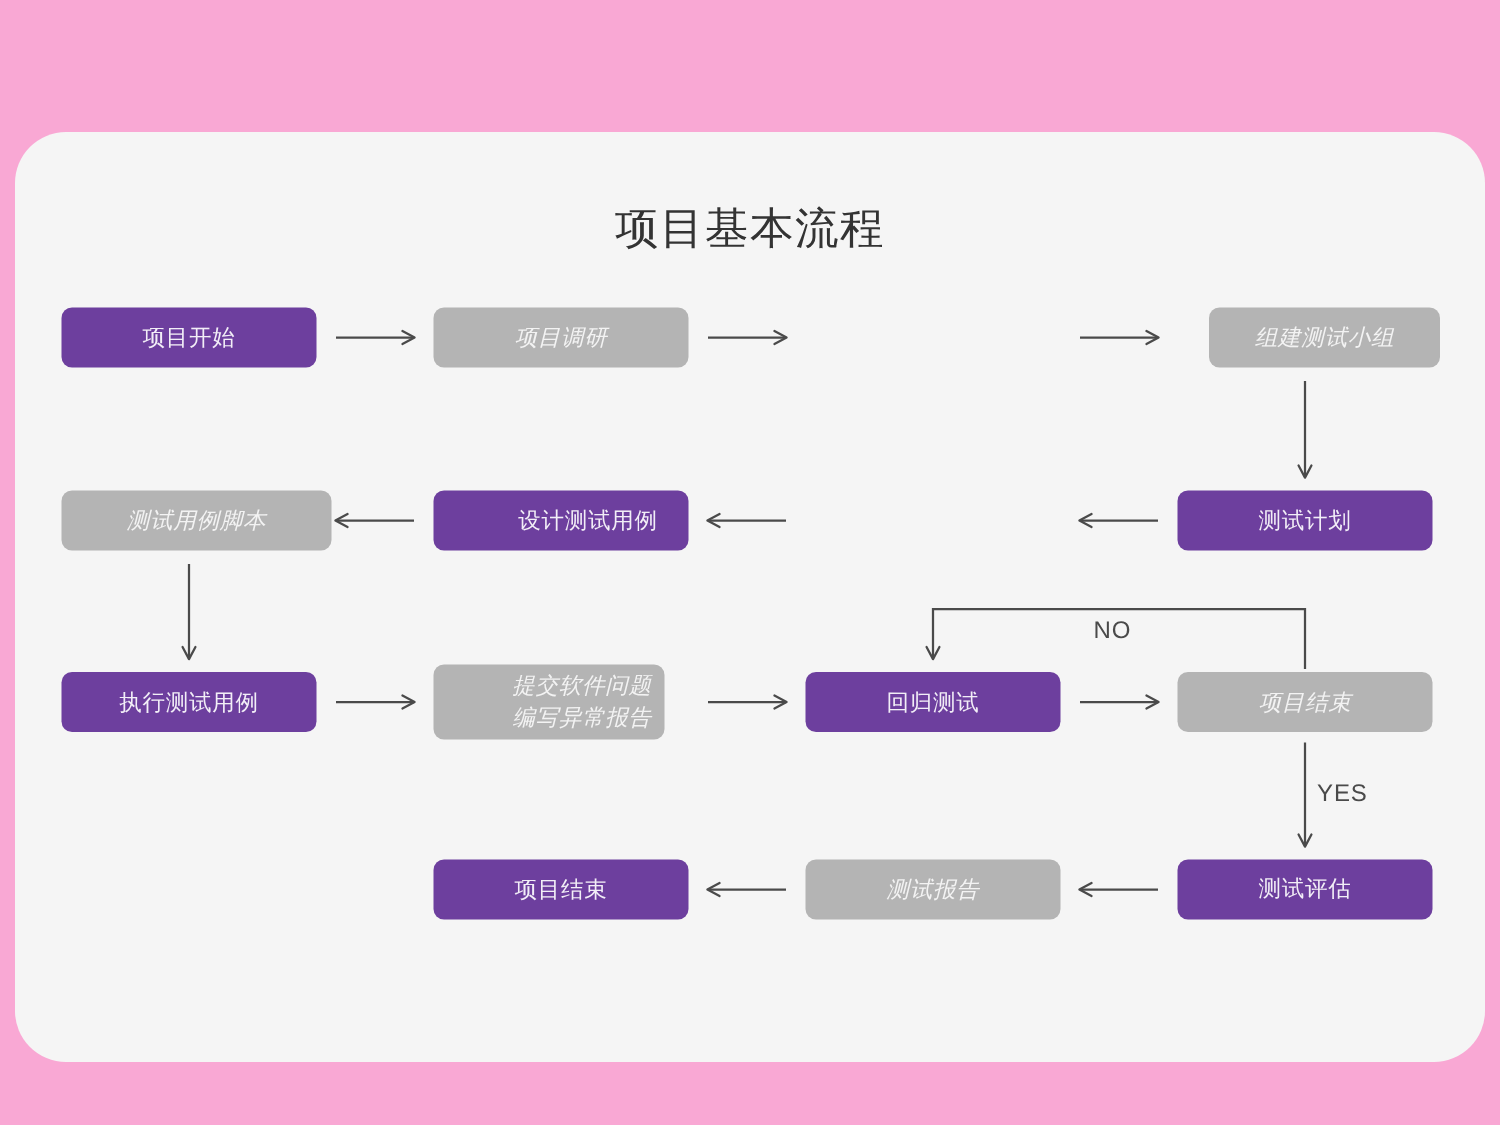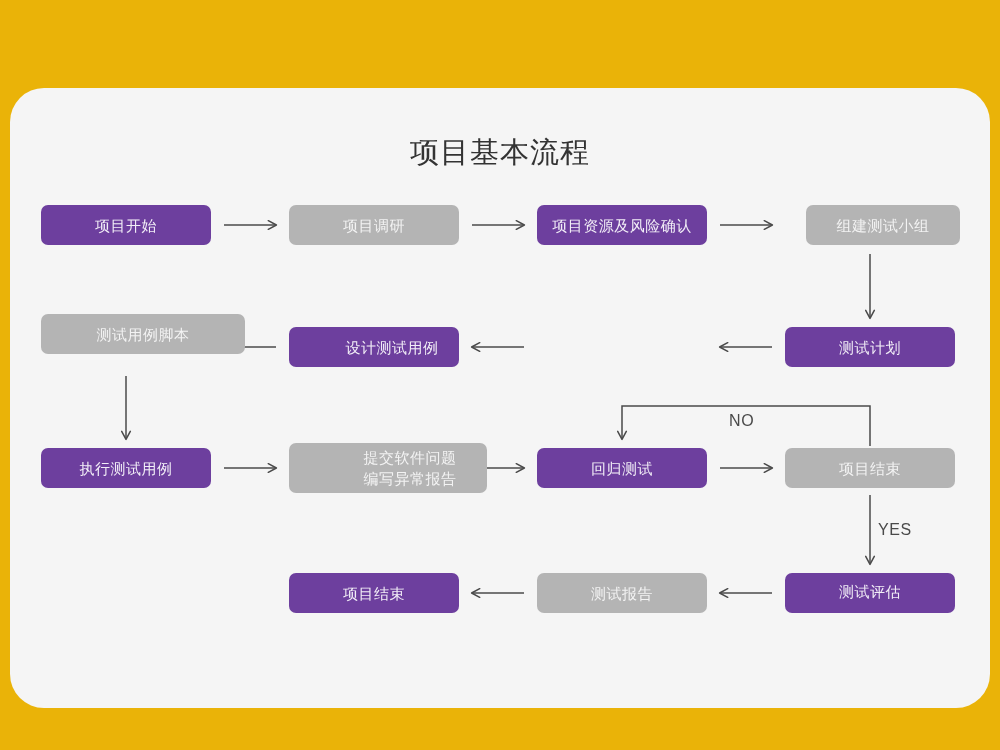--- a/index.html
+++ b/index.html
@@ -10,21 +10,21 @@
   body {
     width: 1000px;
     height: 750px;
     font-family: "Liberation Sans", "DejaVu Sans", sans-serif;
     overflow: hidden;
   }
   #canvas {
     position: relative;
     width: 1000px;
     height: 750px;
-    background: #eab308;
+    background: #f9a8d4;
   }
   #card {
     position: absolute;
     left: 10px;
     top: 88px;
     width: 980px;
     height: 620px;
     background: #f5f5f5;
     border-radius: 34px;
   }
@@ -52,20 +52,21 @@
     letter-spacing: 0.5px;
     white-space: pre-line;
   }
   .node.purple {
     background: #6d3f9e;
     color: #f2eef7;
   }
   .node.gray {
     background: #b4b4b4;
     color: #f3f3f3;
+    font-style: italic;
   }
   svg.links {
     position: absolute;
     left: 0;
     top: 0;
     width: 1000px;
     height: 750px;
     pointer-events: none;
   }
   .lbl {
@@ -112,29 +113,28 @@
 
       <line x1="870" y1="495" x2="870" y2="564"></line>
 
       <line x1="772" y1="593" x2="720" y2="593"></line>
       <line x1="524" y1="593" x2="472" y2="593"></line>
     </g>
   </svg>
 
   <div class="node purple" style="left:41px;top:205px;width:170px;height:40px;">项目开始</div>
   <div class="node gray" style="left:289px;top:205px;width:170px;height:40px;">项目调研</div>
-  <div class="node purple" style="left:537px;top:205px;width:170px;height:40px;">项目资源及风险确认</div>
   <div class="node gray" style="left:806px;top:205px;width:154px;height:40px;">组建测试小组</div>
 
   <div class="node purple" style="left:785px;top:327px;width:170px;height:40px;">测试计划</div>
   <div class="node purple" style="left:289px;top:327px;width:170px;height:40px;padding-left:36px;">设计测试用例</div>
-  <div class="node gray" style="left:41px;top:314px;width:204px;height:40px;">测试用例脚本</div>
+  <div class="node gray" style="left:41px;top:327px;width:180px;height:40px;">测试用例脚本</div>
 
   <div class="node purple" style="left:41px;top:448px;width:170px;height:40px;">执行测试用例</div>
-  <div class="node gray" style="left:289px;top:443px;width:198px;height:50px;padding-left:44px;">提交软件问题
+  <div class="node gray" style="left:289px;top:443px;width:154px;height:50px;padding-left:44px;">提交软件问题
 编写异常报告</div>
   <div class="node purple" style="left:537px;top:448px;width:170px;height:40px;">回归测试</div>
   <div class="node gray" style="left:785px;top:448px;width:170px;height:40px;">项目结束</div>
 
   <div class="node purple" style="left:785px;top:573px;width:170px;height:40px;font-family:Liberation Mono, monospace;">测试评估</div>
   <div class="node gray" style="left:537px;top:573px;width:170px;height:40px;">测试报告</div>
   <div class="node purple" style="left:289px;top:573px;width:170px;height:40px;">项目结束</div>
 
   <div class="lbl" style="left:729px;top:412px;">NO</div>
   <div class="lbl" style="left:878px;top:521px;">YES</div>

